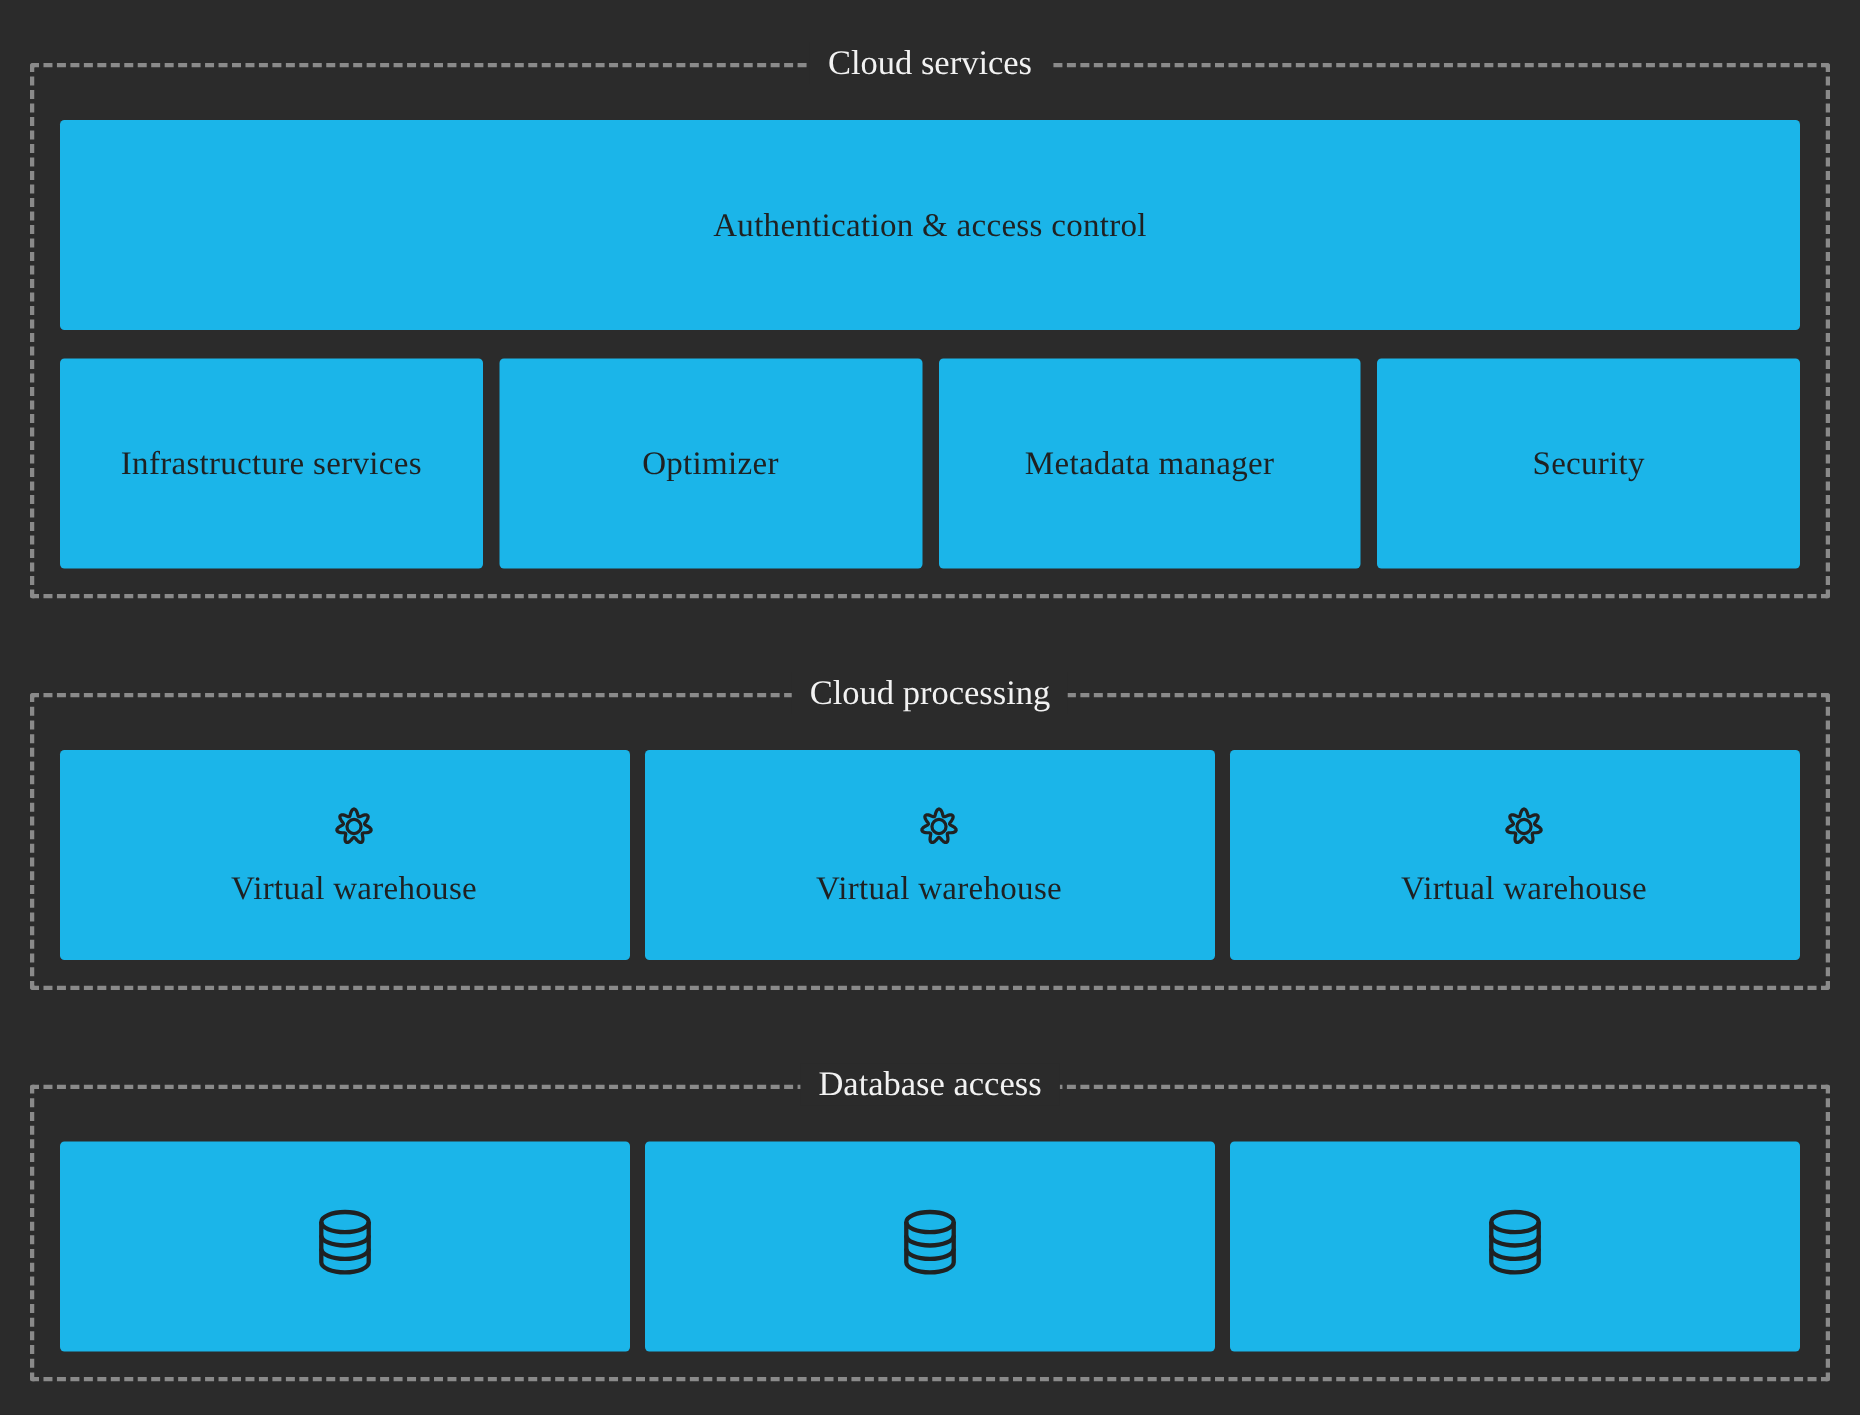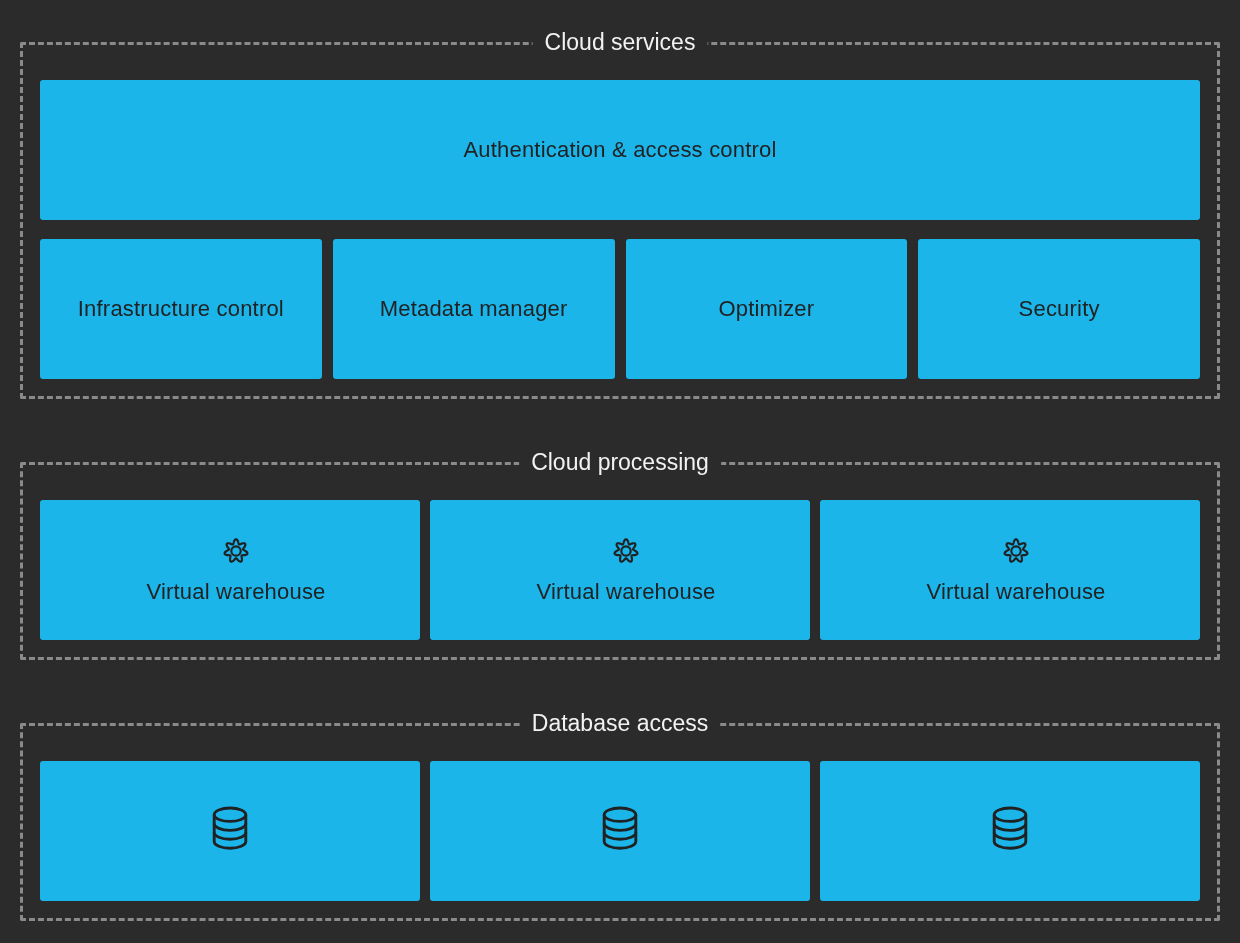--- a/index.html
+++ b/index.html
@@ -1,21 +1,21 @@
 <!DOCTYPE html>
 <html><head>
 <meta charset="utf-8">
 <style>
   html,body{margin:0;padding:0;background:#2b2b2b;}
   .page{
     position:relative;
     width:1240px;height:943px;
     background:#2b2b2b;
     box-sizing:border-box;
-    font-family:Liberation Sans, sans-serif;
+    font-family:Liberation Serif, serif;
     overflow:hidden;
   }
   .group{
     position:relative;
     margin:0 20px;
     border:3px dashed #8a8a8a;
     border-radius:2px;
     padding:35px 17px 17px 17px;
     box-sizing:border-box;
   }
@@ -59,27 +59,27 @@
 
   <section class="group mt-cloud">
     <div class="group-title">Cloud services</div>
 
     <div class="box wide-box">
       <span>Authentication &amp; access control</span>
     </div>
 
     <div class="row row-4">
       <div class="box">
-        <span>Infrastructure control</span>
+        <span>Infrastructure services</span>
+      </div>
+      <div class="box">
+        <span>Optimizer</span>
       </div>
       <div class="box">
         <span>Metadata manager</span>
-      </div>
-      <div class="box">
-        <span>Optimizer</span>
       </div>
       <div class="box">
         <span>Security</span>
       </div>
     </div>
   </section>
 
   <section class="group mt-section">
     <div class="group-title">Cloud processing</div>
 

